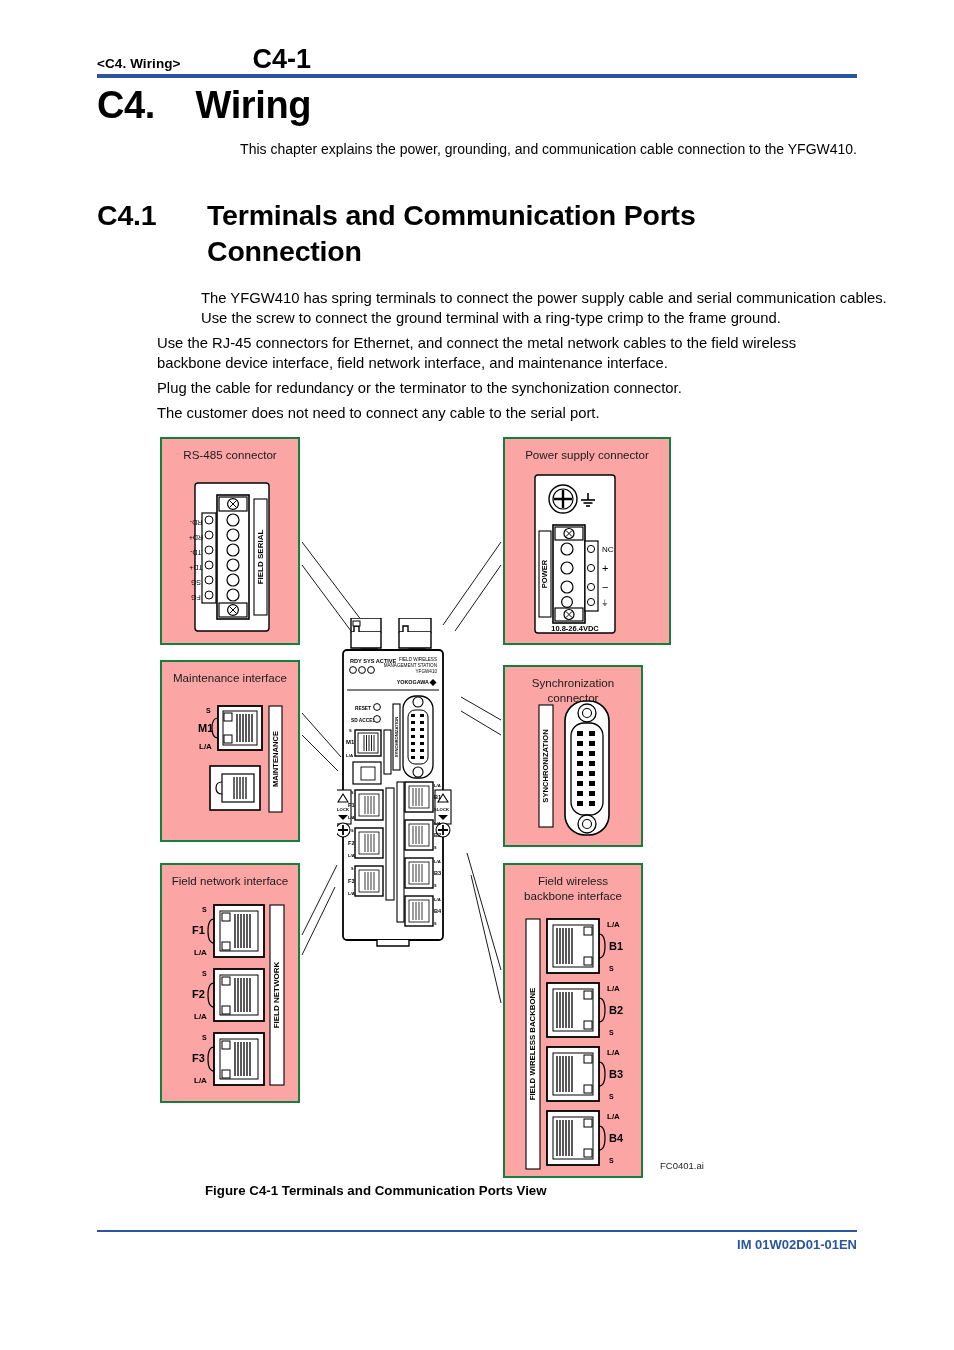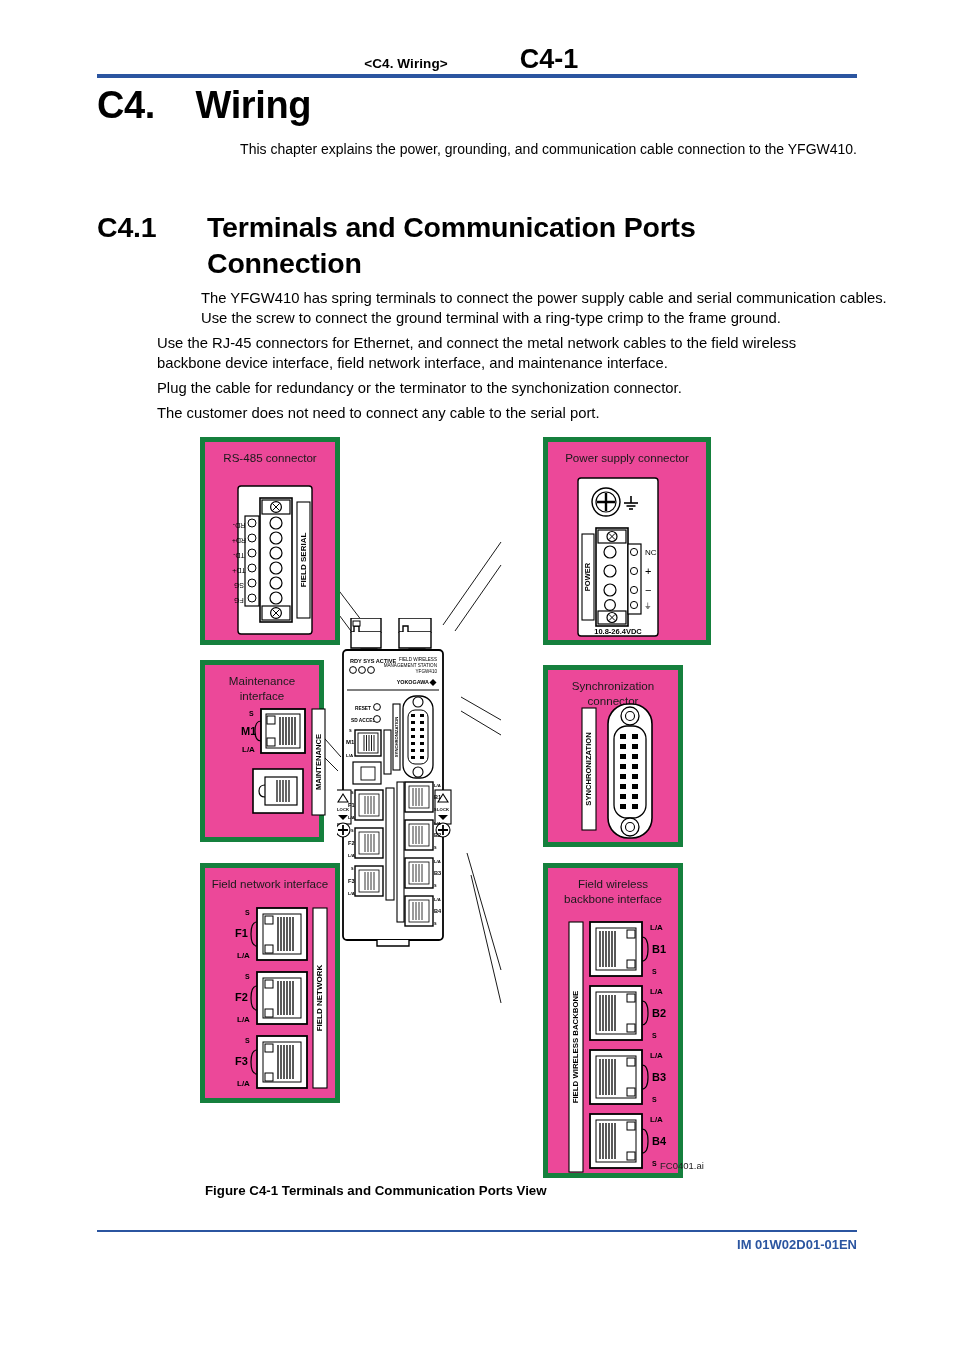--- a/index.html
+++ b/index.html
@@ -11,21 +11,21 @@
     position: relative;
     font-family: "Liberation Sans", sans-serif;
     color: #000;
     overflow: hidden;
   }
 
   
   .page-header {
     position: absolute;
     left: 97px; top: 44px; width: 760px;
-    display: flex; align-items: baseline; justify-content: center;
+    display: flex; align-items: baseline; justify-content: flex-start;
   }
   .header-chapter {
     font-size: 13.5px; font-weight: bold;
     letter-spacing: 0.1px;
   }
   .header-pageno {
     font-size: 27px; font-weight: bold;
     margin-left: 72px; width: 70px; text-align: left;
   }
   .header-rule {
@@ -37,21 +37,21 @@
   .chapter-title {
     position: absolute; left: 97px; top: 84px;
     font-size: 38px; font-weight: bold; letter-spacing: -0.4px;
     white-space: pre;
   }
   .chapter-intro {
     position: absolute; left: 157px; top: 140px; width: 700px;
     font-size: 14px; line-height: 1.37; text-align: right;
   }
   .section-title {
-    position: absolute; left: 97px; top: 210px; width: 760px;
+    position: absolute; left: 97px; top: 198px; width: 760px;
     font-size: 28.5px; font-weight: bold; letter-spacing: -0.2px;
     line-height: 1.26;
   }
   .section-title .sec-num {
     display: inline-block; width: 110px;
   }
   .section-title .sec-text {
     display: inline-block; width: 560px; vertical-align: top;
   }
 
@@ -65,36 +65,35 @@
   .p3 { top: 378px; }
   .p4 { top: 403px; }
 
   
   .figure {
     position: absolute; left: 155px; top: 435px;
     width: 700px; height: 760px;
   }
   .fig-box {
     position: absolute;
-    border: 5px solid #15803d;
-    background: #ec4899;
+    border: 2px solid #15803d;
+    background: #fca5a5;
     box-sizing: border-box;
-    margin-left: 40px;
   }
   .fig-box-label {
     position: absolute; left: 0; right: 0; top: 9px;
     text-align: center;
     font-size: 11.6px; line-height: 1.28;
     color: #1a1a1a;
   }
 
   
   #box-rs485      { left: 5px;   top: 2px;   width: 140px; height: 208px; }
   #box-power      { left: 348px; top: 2px;   width: 168px; height: 208px; }
-  #box-maint      { left: 5px;   top: 225px; width: 124px; height: 182px; }
+  #box-maint      { left: 5px;   top: 225px; width: 140px; height: 182px; }
   #box-sync       { left: 348px; top: 230px; width: 140px; height: 182px; }
   #box-fieldnet   { left: 5px;   top: 428px; width: 140px; height: 240px; }
   #box-backbone   { left: 348px; top: 428px; width: 140px; height: 315px; }
 
   
   #device-wrap {
     position: absolute; left: 182px; top: 183px;
     width: 130px; height: 330px;
   }
 

